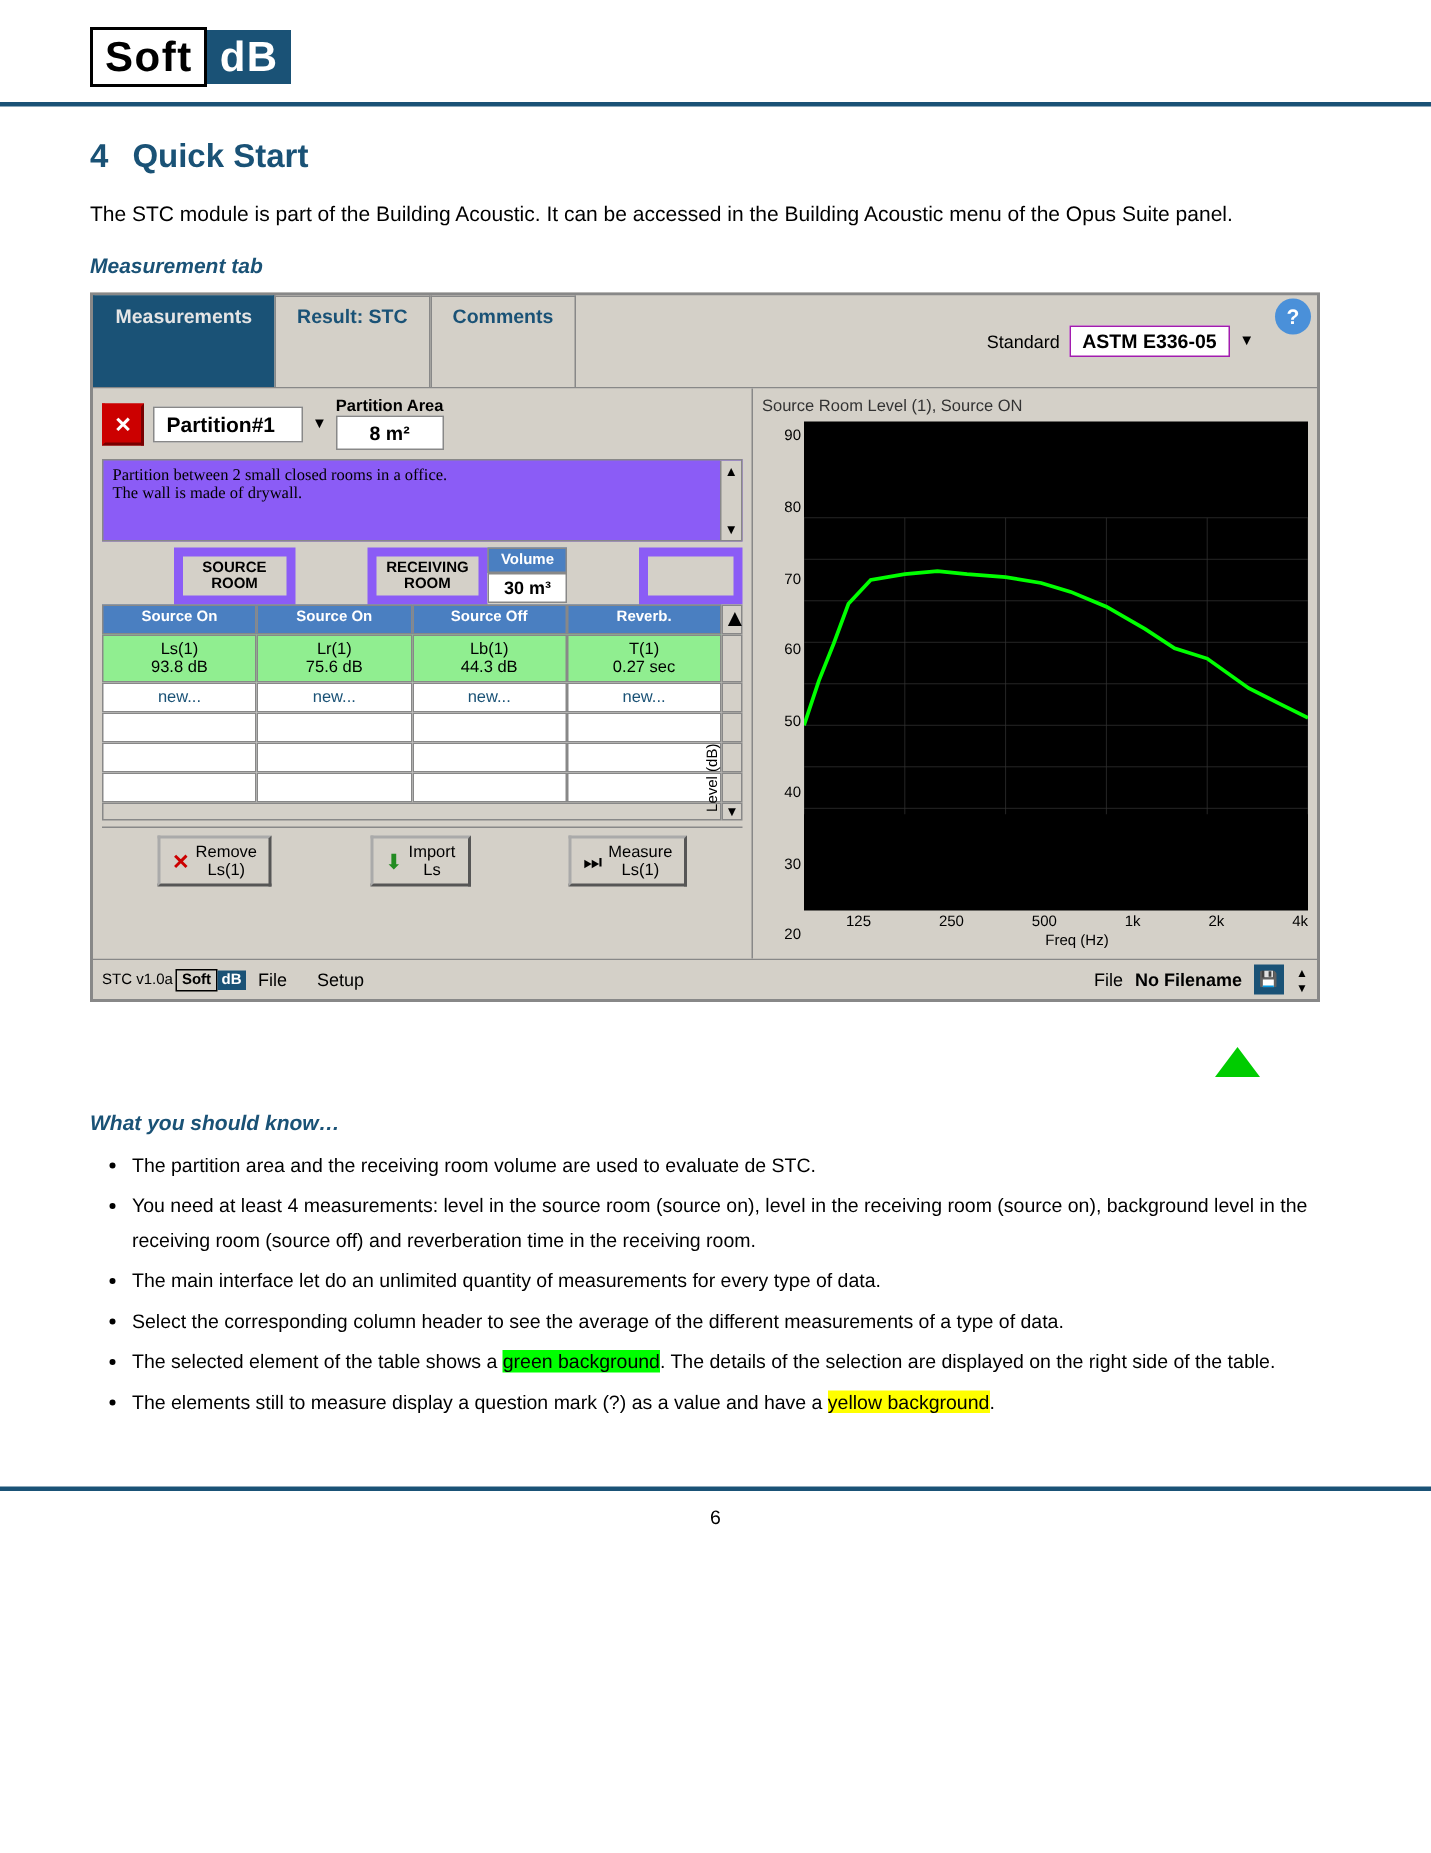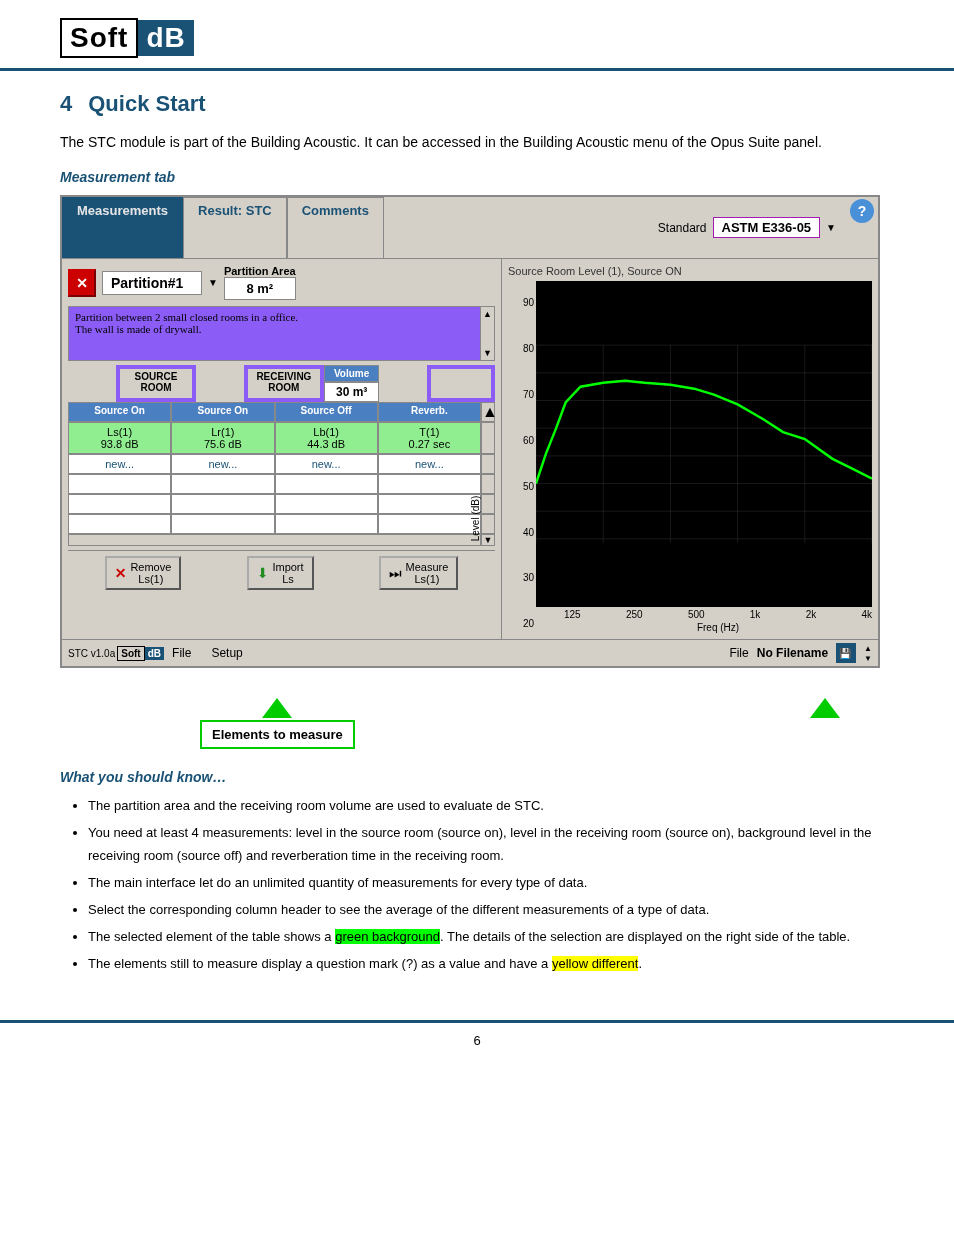--- a/index.html
+++ b/index.html
@@ -230,21 +230,21 @@
     }
 
     
     .col-headers {
       display: flex;
       gap: 0;
     }
     .col-header {
       flex: 1;
       background: #d4d0c8;
-      border: 4px solid #8b5cf6;
+      border: 6px solid #8b5cf6;
       font-size: 10px;
       font-weight: bold;
       text-align: center;
       padding: 2px;
       text-transform: uppercase;
       margin-left: 48px;
     }
     .col-header-volume {
       background: #4a7fc1;
       color: #fff;
@@ -419,21 +419,20 @@
     }
     .chart-y-axis {
       display: flex;
       flex-direction: column;
       justify-content: space-between;
       padding: 4px 2px;
       font-size: 10px;
       color: #000;
       min-width: 28px;
       text-align: right;
-      margin-top: 12px;
     }
     .chart-x-axis {
       display: flex;
       justify-content: space-between;
       padding: 2px 0;
       font-size: 10px;
       color: #000;
       margin-left: 28px;
     }
     .chart-x-label {
@@ -737,51 +736,39 @@
           <span style="font-size:8px; cursor:pointer;">▲</span>
           <span style="font-size:8px; cursor:pointer;">▼</span>
         </div>
       </div>
     </div>
 
   </div>
 
   <div class="callout-area">
 
-    <div style="position:relative; left:140px; top:0;">
-
-      <div style="display:flex; justify-content:center; margin-bottom:2px;">
-        <svg width="30" height="20">
-          <polygon points="15,0 0,20 30,20" fill="#00cc00"></polygon>
-        </svg>
-      </div>
-      <div class="callout-box">
-        <span>Elements to
-measure</span>
-      </div>
-    </div>
 
     <div style="position:relative; right:0; margin-left:auto; margin-right:10px;">
 
       <div style="display:flex; justify-content:flex-end; margin-bottom:2px; margin-right:30px;">
         <svg width="30" height="20">
           <polygon points="15,0 0,20 30,20" fill="#00cc00"></polygon>
         </svg>
       </div>
     </div>
   </div>
 
   <div class="what-heading">What you should know…</div>
 
   <ul class="bullet-list">
     <li>The partition area and the receiving room volume are used to evaluate de STC.</li>
     <li>You need at least 4 measurements: level in the source room (source on), level in the receiving room (source on), background level in the receiving room (source off) and reverberation time in the receiving room.</li>
     <li>The main interface let do an unlimited quantity of measurements for every type of data.</li>
     <li>Select the corresponding column header to see the average of the different measurements of a type of data.</li>
     <li>The selected element of the table shows a <span class="highlight-green">green background</span>. The details of the selection are displayed on the right side of the table.</li>
-    <li>The elements still to measure display a question mark (?) as a value and have a <span class="highlight-yellow">yellow different</span>.</li>
+    <li>The elements still to measure display a question mark (?) as a value and have a <span class="highlight-yellow">yellow background</span>.</li>
   </ul>
 
 </div>
 
 <div class="page-footer">
   <span>6</span>
 </div>
 
 </body></html>

